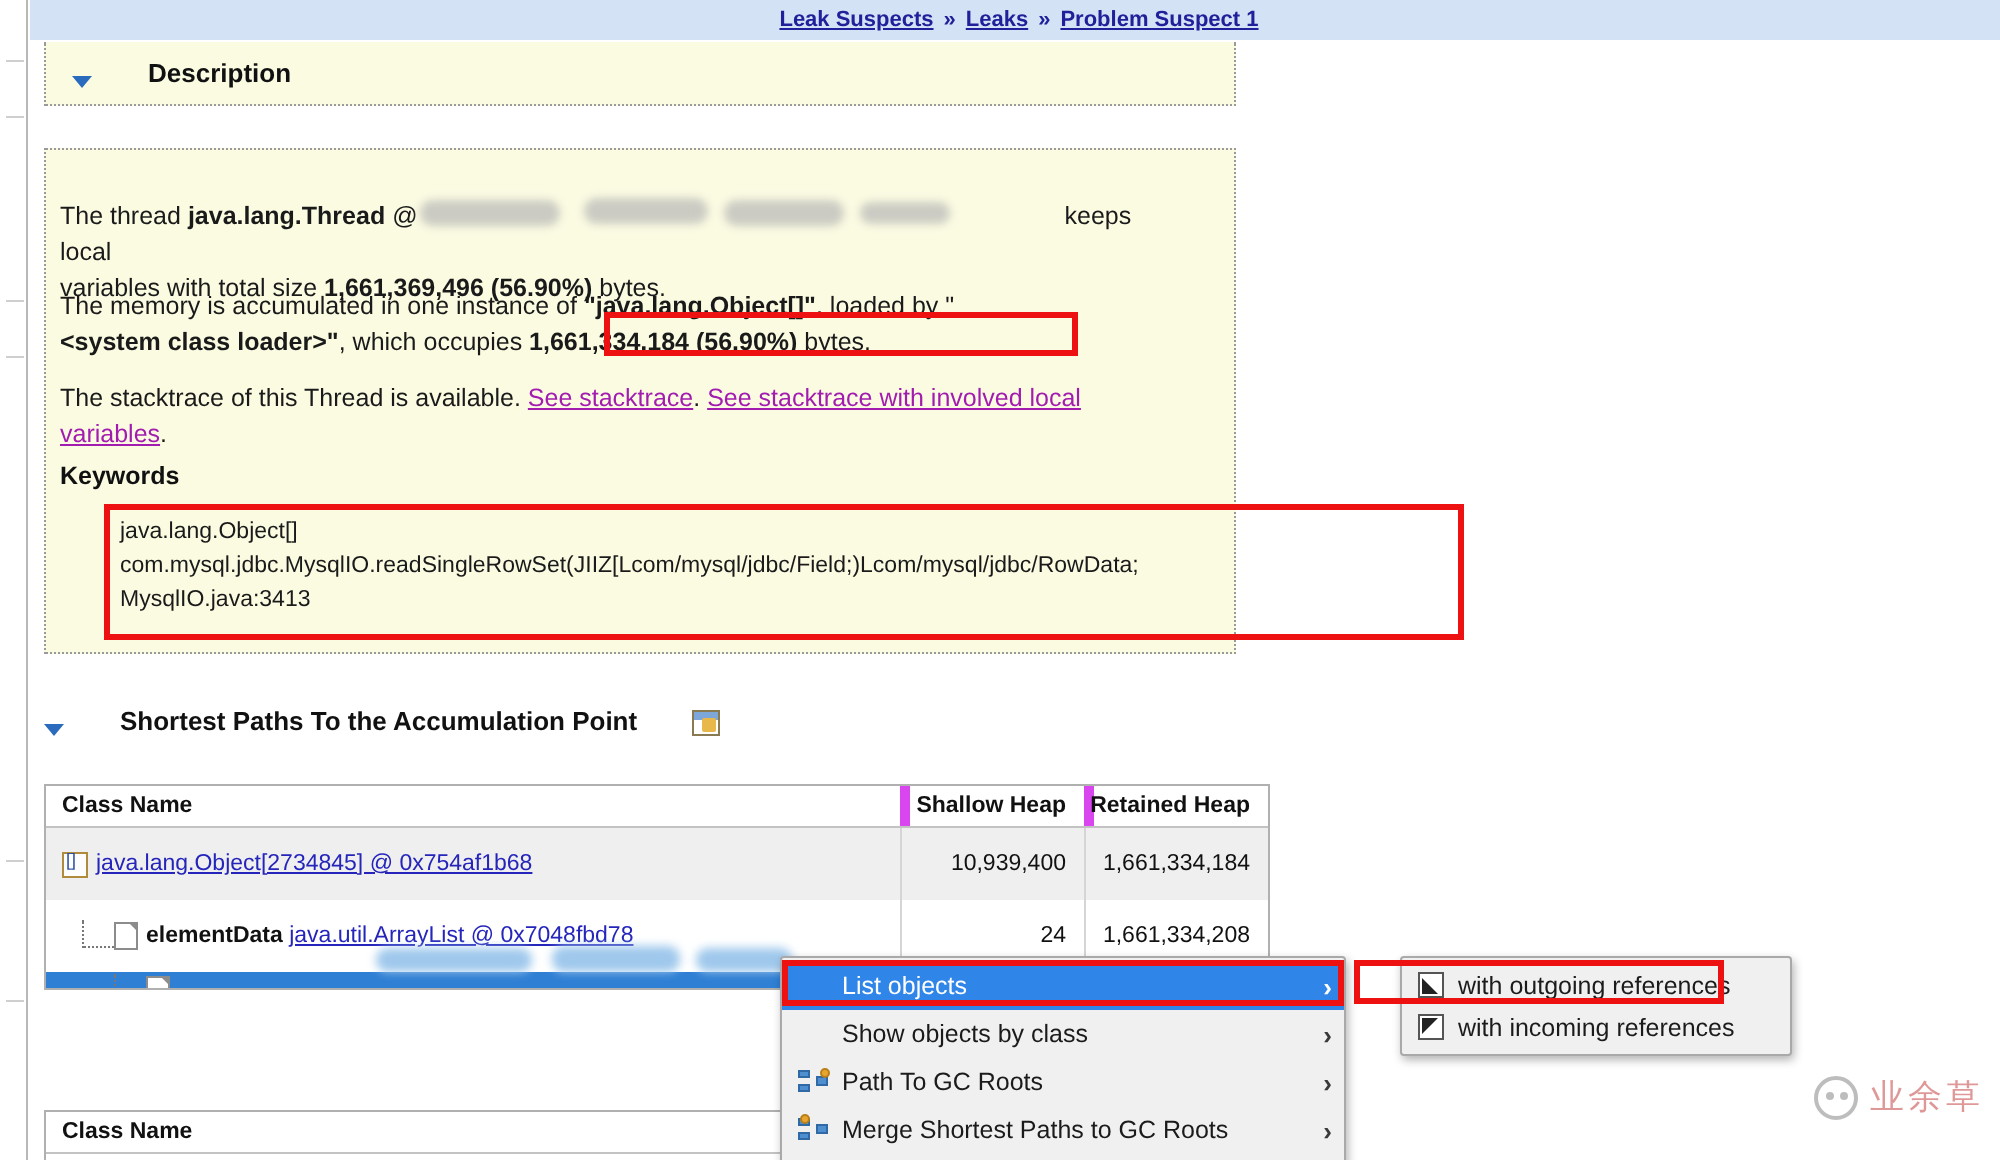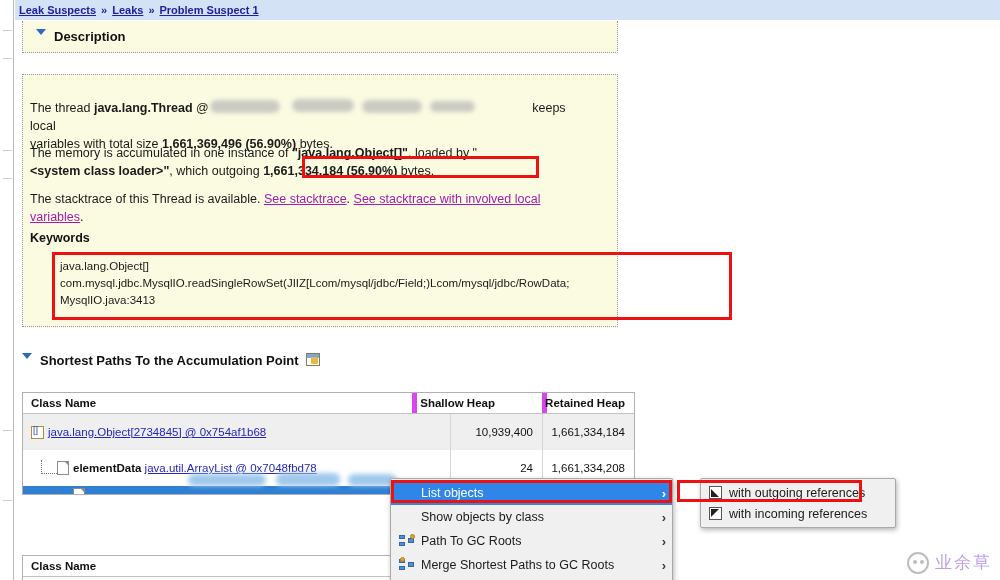--- a/index.html
+++ b/index.html
@@ -36,42 +36,44 @@
   .breadcrumb {
     position: absolute;
     left: 15px; top: 0;
     width: 985px; height: 20px;
     background: #d4e2f5;
     display: flex;
     align-items: center;
     padding-left: 4px;
     font-size: 11px;
     font-weight: bold;
+    justify-content: center;
   }
   .breadcrumb a {
     color: #20209a;
     text-decoration: underline;
     cursor: pointer;
     white-space: nowrap;
   }
   .breadcrumb .sep {
     color: #20209a;
     margin: 0 5px;
     font-weight: bold;
   }
 
   
   .sec-header {
     position: absolute;
     display: flex;
-    align-items: flex-start;
+    align-items: flex-end;
     font-size: 13px;
     font-weight: bold;
     color: #111;
     white-space: nowrap;
+    gap: 20px;
   }
   .tri {
     width: 0; height: 0;
     border-left: 5px solid transparent;
     border-right: 5px solid transparent;
     border-top: 6px solid #2a6bbd;
     margin-right: 8px;
     flex: none;
   }
   .hdr-icon {
@@ -182,21 +184,20 @@
     height: 36px;
     align-items: center;
     font-size: 11.5px;
     color: #111;
   }
   .tbl .row.hdr {
     background: #ffffff;
     font-weight: bold;
     border-bottom: 1px solid #c3c3c3;
     height: 21px;
-    gap: 38px;
   }
   .tbl .row.alt { background: #efefef; }
   .tbl .row.sel { background: #2f7fd4; color: #ffffff; }
   .c-name {
     flex: 1 1 auto;
     padding-left: 8px;
     display: flex;
     align-items: center;
     overflow: hidden;
     white-space: nowrap;
@@ -389,25 +390,25 @@
     position: absolute;
     left: 677px; top: 480px;
     width: 185px; height: 22px;
     border: 3px solid #ee1111;
     pointer-events: none;
   }
 
   
   .watermark {
     position: absolute;
-    right: 8px; bottom: 6px;
+    right: 8px; bottom: 20px;
     display: flex;
     align-items: center;
     opacity: .45;
-    color: #6d28d9;
+    color: #b91c1c;
   }
   .wm-logo {
     width: 22px; height: 22px;
     border-radius: 50%;
     border: 2px solid #6f6f6f;
     margin-right: 6px;
     position: relative;
     flex: none;
   }
   .wm-logo::before {
@@ -463,21 +464,21 @@
     <span>variables with total size </span><b>1,661,369,496 (56.90%)</b><span> bytes.</span>
   </div>
 
   <div class="smudge" style="left:210px; top:100px; width:70px; height:13px;"></div>
   <div class="smudge" style="left:292px; top:99px; width:62px; height:13px;"></div>
   <div class="smudge" style="left:362px; top:100px; width:60px; height:13px;"></div>
   <div class="smudge" style="left:430px; top:101px; width:45px; height:11px;"></div>
 
   <div class="desc-text" style="top:144px;">
     <span>The memory is accumulated in one instance of </span><b>"java.lang.Object[]"</b><span>, loaded by "</span><br>
-    <b>&lt;system class loader&gt;"</b><span>, which outgoing </span><b>1,661,334,184 (56.90%)</b><span> bytes.</span>
+    <b>&lt;system class loader&gt;"</b><span>, which occupies </span><b>1,661,334,184 (56.90%)</b><span> bytes.</span>
   </div>
   <div class="hl-occupies"></div>
 
   <div class="desc-text" style="top:190px;">
     <span>The stacktrace of this Thread is available. </span><a>See stacktrace</a><span>. </span><a>See stacktrace with involved local variables</a><span>.</span>
   </div>
 
   <div class="kw-label">Keywords</div>
   <div class="kw-box"></div>
   <div class="kw-text">

